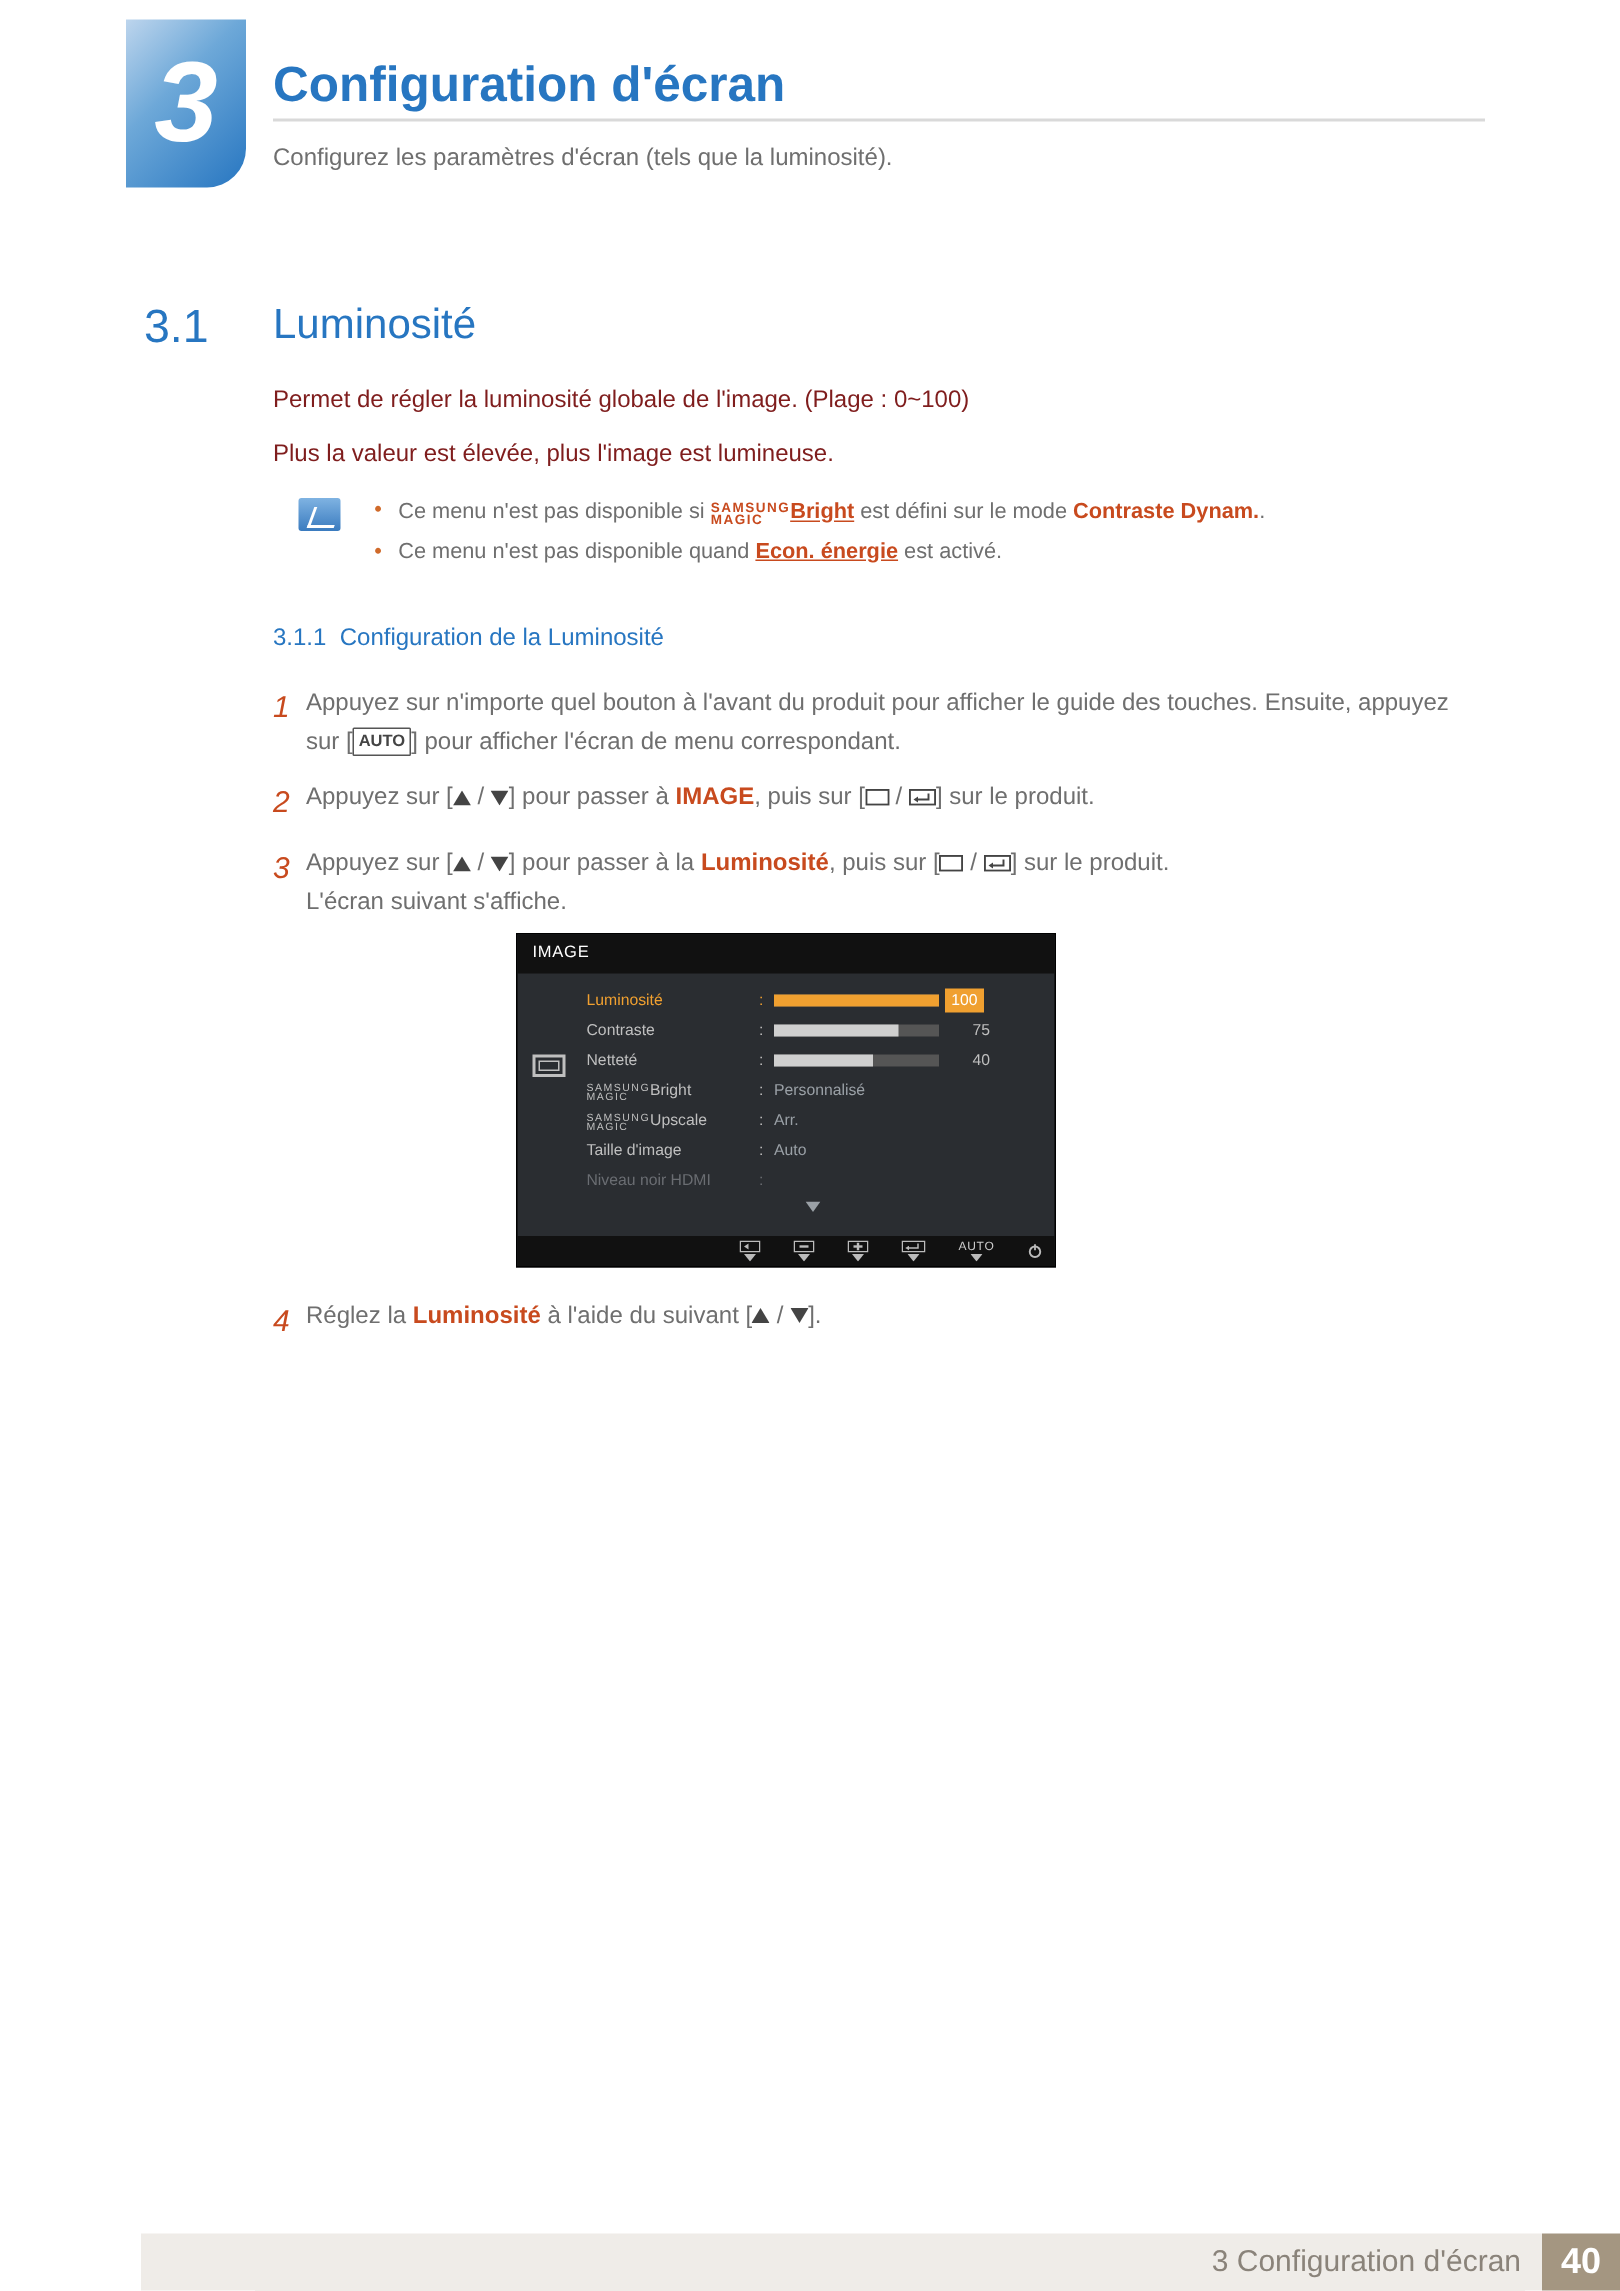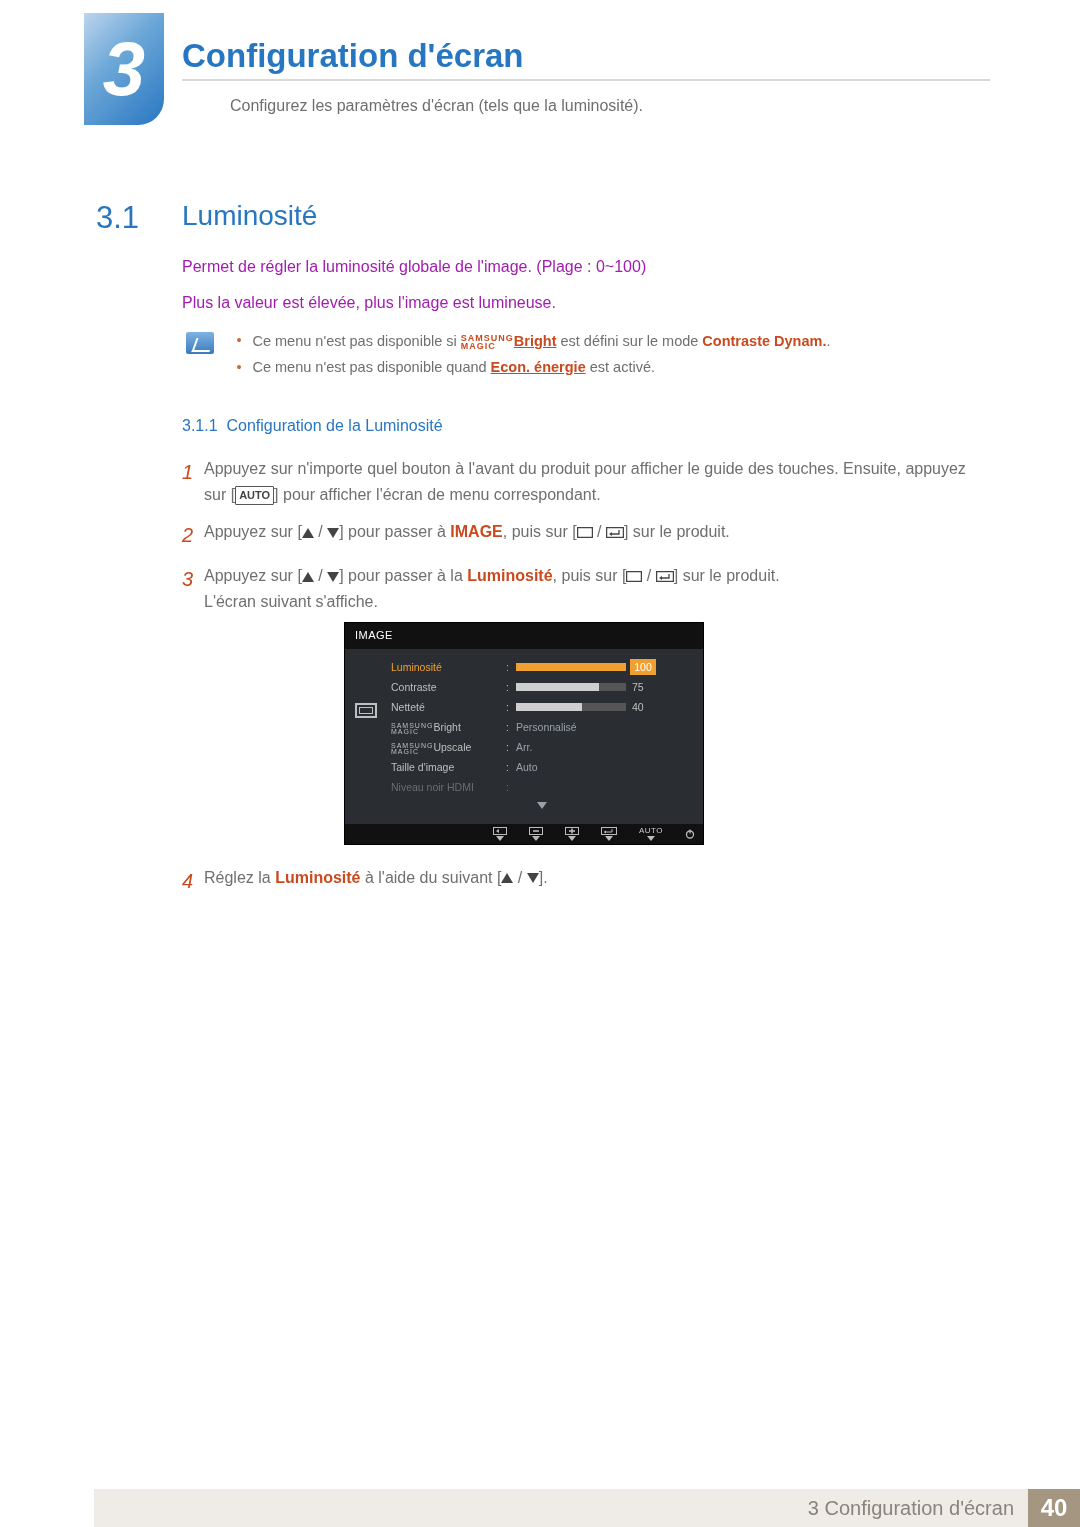--- a/index.html
+++ b/index.html
@@ -43,21 +43,20 @@
   }
   .header .rule {
     height: 2px;
     background: #d9d9d9;
     margin-top: 4px;
   }
   .header p {
     margin-top: 16px;
     font-size: 16px;
     color: #6f6f6f;
-    margin-left: 48px;
   }
   .section-num {
     position: absolute;
     left: 96px;
     top: 200px;
     color: #2776c1;
     font-size: 31px;
     font-weight: normal;
   }
   .section-title {
@@ -66,28 +65,28 @@
     top: 200px;
     color: #2776c1;
     font-size: 28px;
     font-weight: normal;
   }
   .body-text {
     position: absolute;
     left: 182px;
     right: 90px;
     font-size: 16px;
-    color: #a21caf;
+    color: #7f1d1d;
     line-height: 1.4;
   }
   .bt1 { top: 256px; }
   .bt2 { top: 292px; }
   .note-block {
     position: absolute;
-    left: 186px;
+    left: 199px;
     right: 90px;
     top: 332px;
   }
   .note-icon {
     display: inline-block;
     width: 28px;
     height: 22px;
     background: linear-gradient(#7fb3e2, #3a7bbf);
     border-radius: 2px;
     vertical-align: top;
@@ -236,20 +235,21 @@
     position: relative;
   }
   .osd-bar .fill {
     position: absolute;
     left: 0; top: 0; bottom: 0;
     background: #cfcfcf;
   }
   .osd-bar.sel .fill { background: #f0a030; }
   .osd-val {
     width: 34px;
+    text-align: right;
     padding-left: 6px;
   }
   .osd-txtval { color: #9aa0a6; font-size: 10.5px; }
   .osd-row.sel .osd-val { background: #f0a030; color: #fff; padding: 0 2px; width: auto; min-width: 26px; text-align: center; margin-left: 4px; }
   .osd-magic {
     display: inline-block;
     font-size: 7px;
     line-height: 0.85;
     letter-spacing: 1px;
     vertical-align: baseline;

